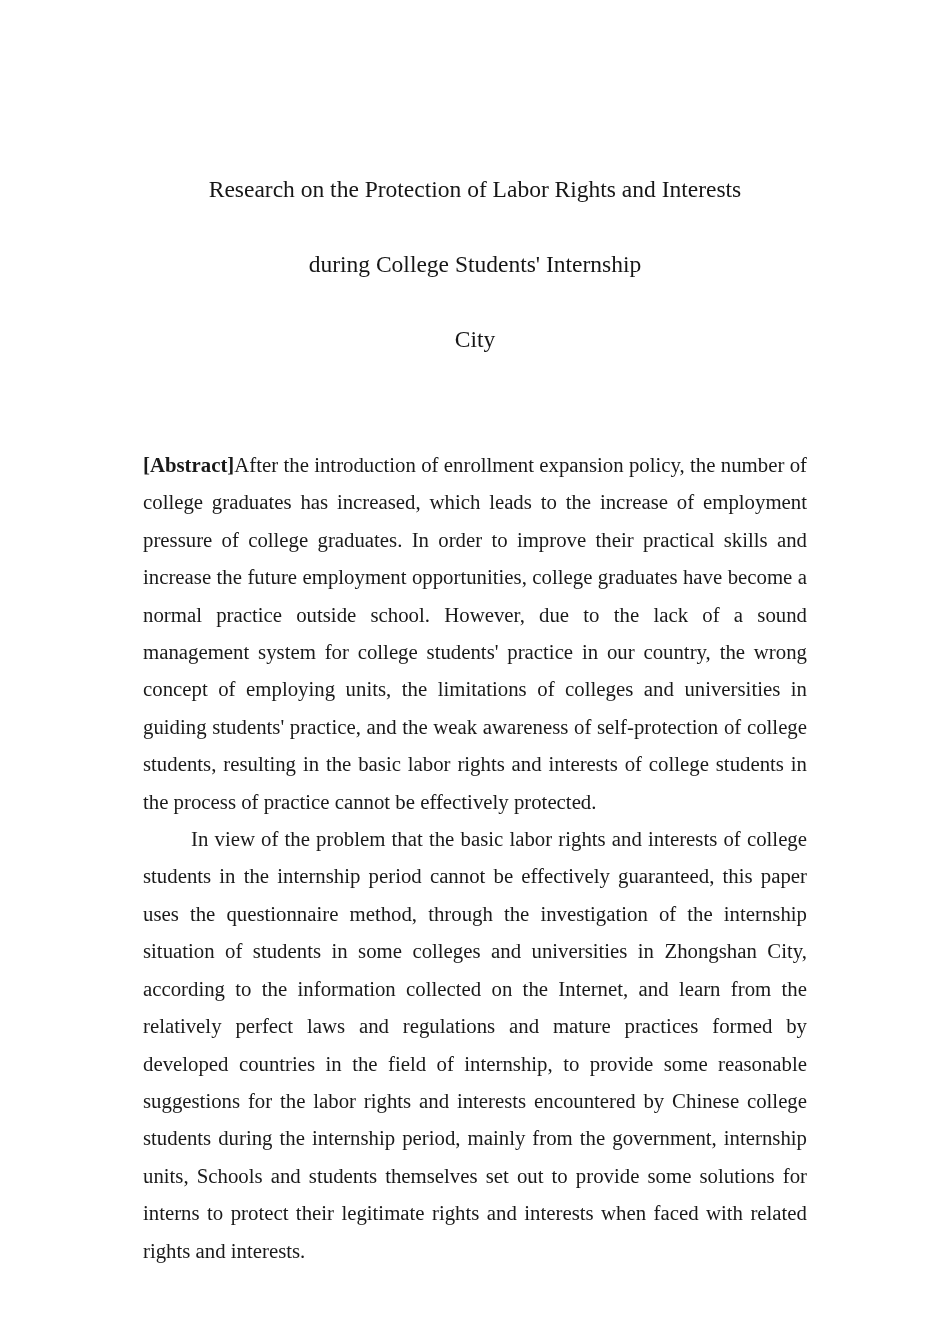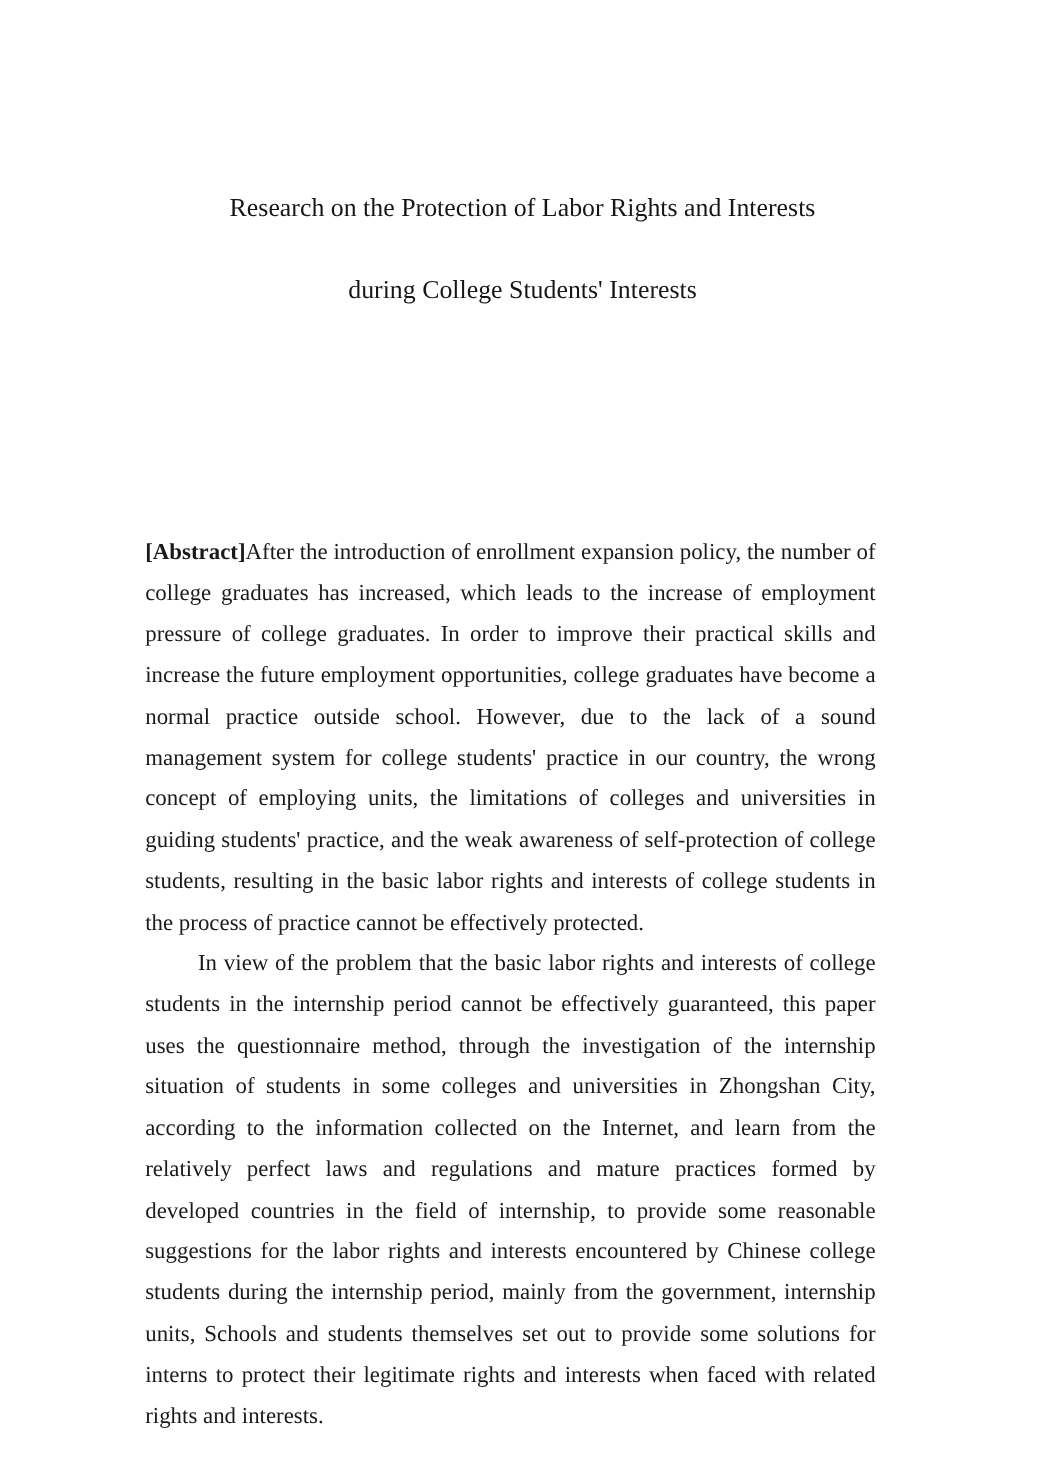--- a/index.html
+++ b/index.html
@@ -37,24 +37,23 @@
     color: #161616;
     white-space: nowrap;
   }
   .title-line.wide {
     letter-spacing: 0.01em;
   }
 
   
   .body-block {
     position: absolute;
-    left: 132px;
+    left: 143px;
     top: 446px;
     width: 664px;
-    margin-top: 37px;
   }
   .para {
     font-size: 20.8px;
     line-height: 37.4px;
     text-align: justify;
     text-justify: inter-word;
     margin: 0;
     color: #1a1a1a;
     hyphens: none;
   }
@@ -65,21 +64,22 @@
     font-weight: bold;
   }
 </style>
 </head>
 <body>
 
 <div class="page">
 
   <div class="title-block">
     <div class="title-line">Research on the Protection of Labor Rights and Interests</div>
-    <div class="title-line">during College Students' Interests</div>
+    <div class="title-line">during College Students' Internship</div>
+    <div class="title-line">City</div>
   </div>
 
   <div class="body-block">
     <p class="para"><span class="abstract-label">[Abstract]</span><span>After the introduction of enrollment expansion policy, the number of college graduates has increased, which leads to the increase of employment pressure of college graduates. In order to improve their practical skills and increase the future employment opportunities, college graduates have become a normal practice outside school. However, due to the lack of a sound management system for college students' practice in our country, the wrong concept of employing units, the limitations of colleges and universities in guiding students' practice, and the weak awareness of self-protection of college students, resulting in the basic labor rights and interests of college students in the process of practice cannot be effectively protected.</span></p>
     <p class="para indented">In view of the problem that the basic labor rights and interests of college students in the internship period cannot be effectively guaranteed, this paper uses the questionnaire method, through the investigation of the internship situation of students in some colleges and universities in Zhongshan City, according to the information collected on the Internet, and learn from the relatively perfect laws and regulations and mature practices formed by developed countries in the field of internship, to provide some reasonable suggestions for the labor rights and interests encountered by Chinese college students during the internship period, mainly from the government, internship units, Schools and students themselves set out to provide some solutions for interns to protect their legitimate rights and interests when faced with related rights and interests.</p>
   </div>
 
 </div>
 
 </body></html>

